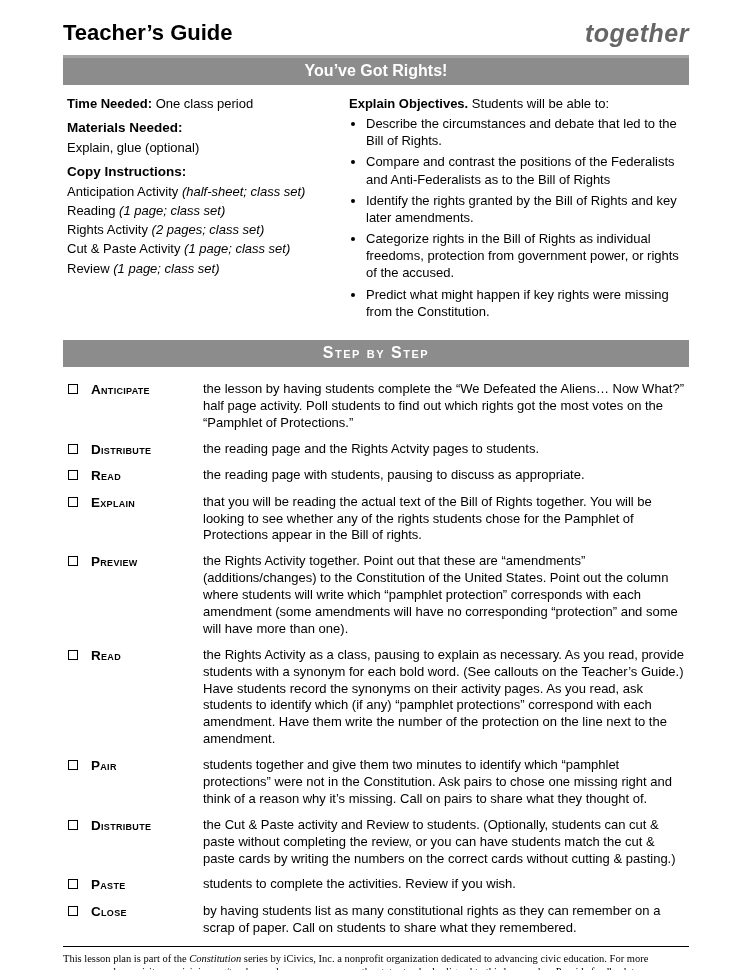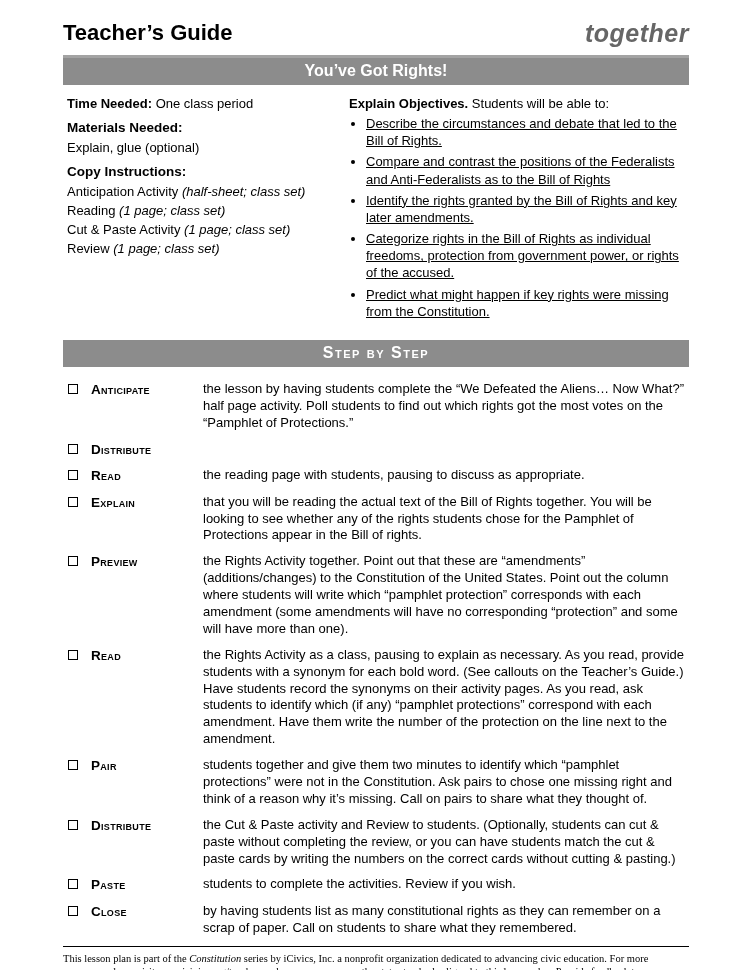--- a/index.html
+++ b/index.html
@@ -26,21 +26,21 @@
 
   
   .info-section{display:flex;gap:14px;padding:10px 4px 4px 4px;font-size:13px;line-height:1.32;}
   .info-left{width:268px;flex:0 0 268px;}
   .info-right{flex:1;}
   .line{margin:0 0 2px 0;}
   .b{font-weight:bold;}
   .i{font-style:italic;}
   .group-head{font-weight:bold;font-size:13.5px;margin:7px 0 2px 0;}
   .first-line{margin-bottom:7px;}
-  .obj-list{margin:3px 0 0 0;padding-left:17px;text-decoration:underline;}
+  .obj-list{margin:3px 0 0 0;padding-left:17px;}
   .obj-list li{margin:0 0 4px 0;}
 
   
   .steps-wrap{padding:14px 2px 0 2px;}
   .step{display:grid;grid-template-columns:26px 112px 1fr;margin-bottom:9px;
     font-size:13px;line-height:1.3;}
   .checkbox{display:inline-block;width:10px;height:10px;border:1.6px solid #000;
     margin-top:3px;margin-left:3px;}
   .step-label{font-weight:bold;font-variant:small-caps;font-size:13.5px;letter-spacing:0.3px;}
   .step-text{padding-right:2px;}
@@ -63,20 +63,21 @@
   <div class="banner">You’ve Got Rights!</div>
 
   <div class="info-section">
     <div class="info-left">
       <p class="line first-line"><span class="b">Time Needed:</span> <span>One class period</span></p>
       <p class="group-head">Materials Needed:</p>
       <p class="line">Explain, glue (optional)</p>
       <p class="group-head">Copy Instructions:</p>
       <p class="line"><span>Anticipation Activity</span> <span class="i">(half-sheet; class set)</span></p>
       <p class="line"><span>Reading</span> <span class="i">(1 page; class set)</span></p>
+      <p class="line"><span>Rights Activity</span> <span class="i">(2 pages; class set)</span></p>
       <p class="line"><span>Cut &amp; Paste Activity</span> <span class="i">(1 page; class set)</span></p>
       <p class="line"><span>Review</span> <span class="i">(1 page; class set)</span></p>
     </div>
     <div class="info-right">
       <p class="line"><span class="b">Explain Objectives.</span> <span>Students will be able to:</span></p>
       <ul class="obj-list">
         <li>Describe the circumstances and debate that led to the Bill of Rights.</li>
         <li>Compare and contrast the positions of the Federalists and Anti-Federalists as to the Bill of Rights</li>
         <li>Identify the rights granted by the Bill of Rights and key later amendments.</li>
         <li>Categorize rights in the Bill of Rights as individual freedoms, protection from government power, or rights of the accused.</li>
@@ -91,20 +92,21 @@
 
     <div class="step">
       <span class="checkbox"></span>
       <span class="step-label">Anticipate</span>
       <div class="step-text">the lesson by having students complete the “We Defeated the Aliens… Now What?” half page activity. Poll students to find out which rights got the most votes on the “Pamphlet of Protections.”</div>
     </div>
 
     <div class="step">
       <span class="checkbox"></span>
       <span class="step-label">Distribute</span>
+      <div class="step-text">the reading page and the Rights Actvity pages to students.</div>
     </div>
 
     <div class="step">
       <span class="checkbox"></span>
       <span class="step-label">Read</span>
       <div class="step-text">the reading page with students, pausing to discuss as appropriate.</div>
     </div>
 
     <div class="step">
       <span class="checkbox"></span>

